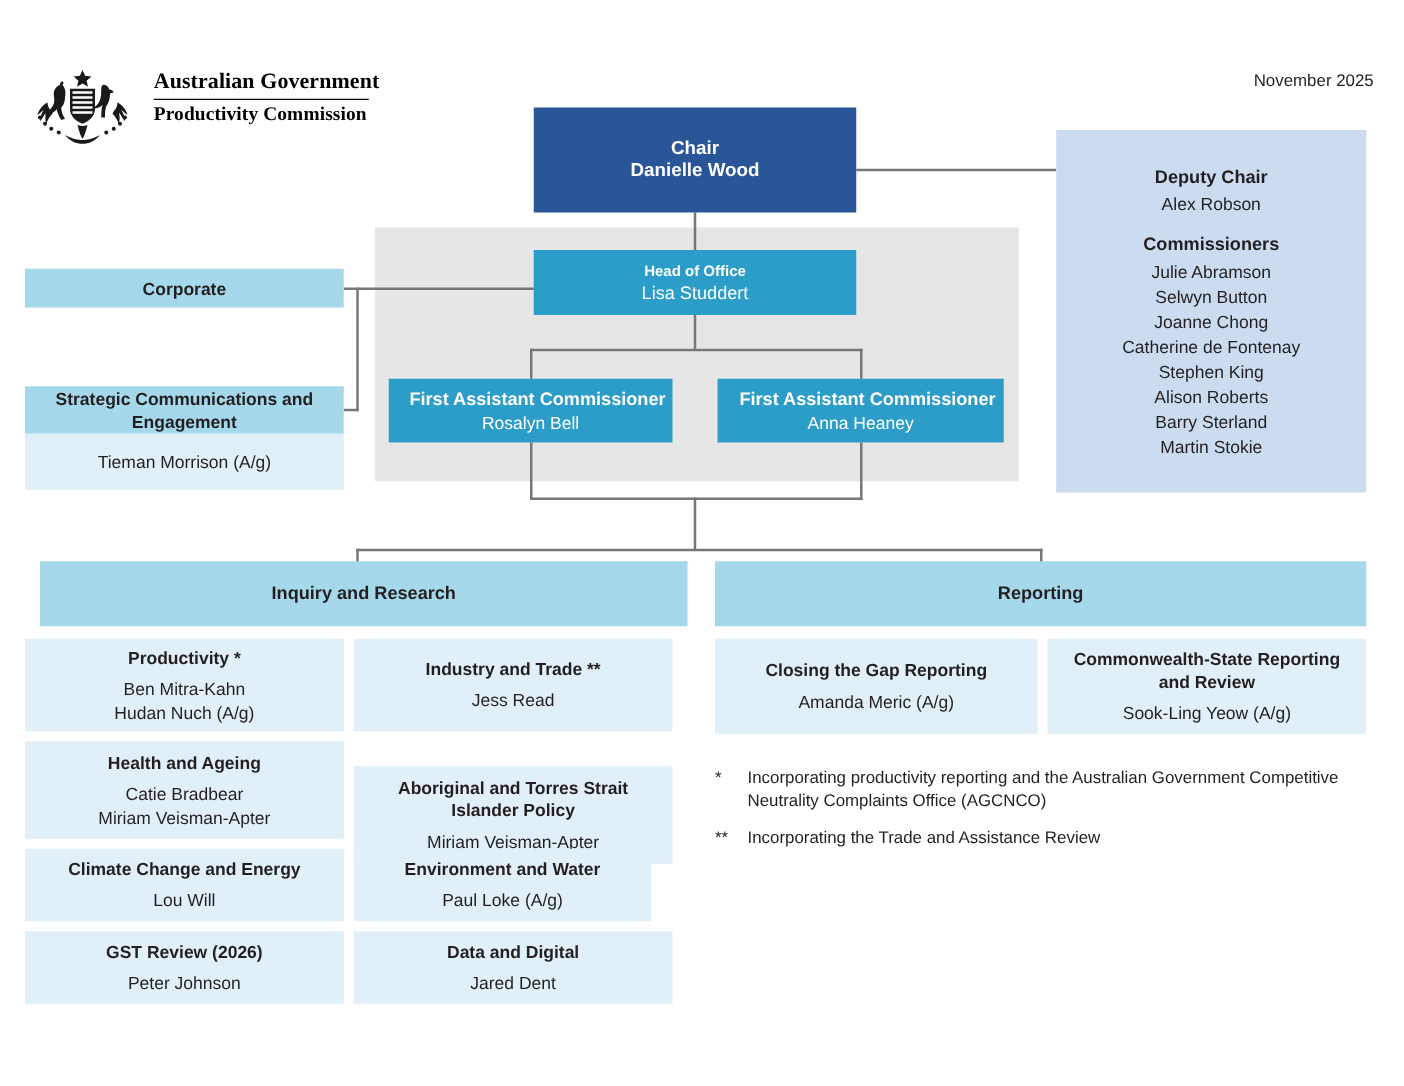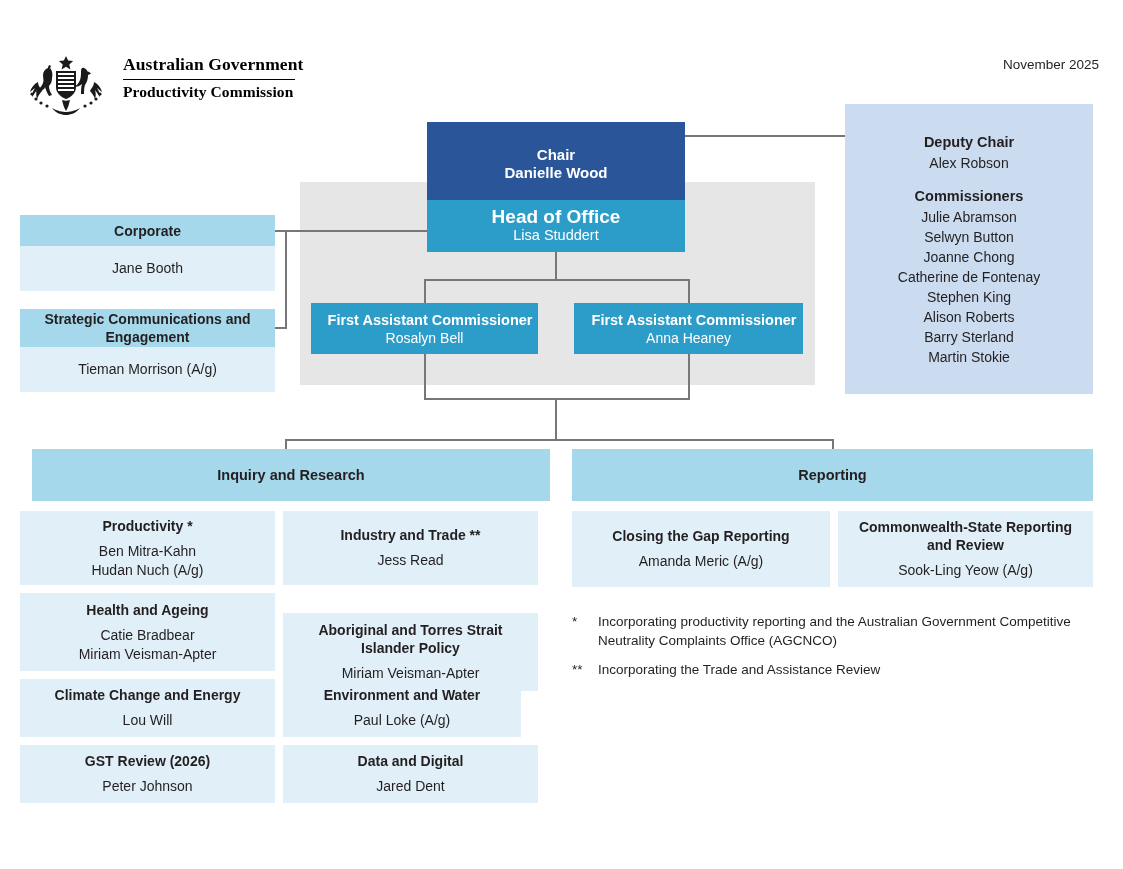--- a/index.html
+++ b/index.html
@@ -38,26 +38,26 @@
 
   
   #office-panel{left:300px;top:182px;width:515px;height:203px;background:#e6e6e6;}
 
   
   .box{position:absolute;box-sizing:border-box;display:flex;flex-direction:column;
        align-items:center;justify-content:center;text-align:center;}
   .box .ttl{font-weight:bold;font-size:14.5px;line-height:18px;}
   .box .nm{font-size:14px;line-height:18px;}
 
-  #chair-box{left:427px;top:86px;width:258px;height:84px;background:#2a5699;color:#fff;margin-top:36px;}
+  #chair-box{left:427px;top:86px;width:258px;height:84px;background:#2a5699;color:#fff;}
   #chair-box .ttl{font-size:15px;}
   #chair-box .nm{font-weight:bold;font-size:15px;}
 
   #hoo-box{left:427px;top:200px;width:258px;height:52px;background:#2c9cc8;color:#fff;}
-  #hoo-box .ttl{font-size:19px;}
+  #hoo-box .ttl{font-size:12px;}
   #hoo-box .nm{font-size:14.5px;}
 
   #fac1-box{left:311px;top:303px;width:227px;height:51px;background:#2c9cc8;color:#fff;}
   #fac2-box{left:574px;top:303px;width:229px;height:51px;background:#2c9cc8;color:#fff;}
   .fac .ttl{font-size:14.5px;margin-left:11px;}
   .fac .nm{font-size:14px;}
 
   
   #commission-panel{
     left:845px;top:104px;width:248px;height:290px;background:#cbdcf0;
@@ -213,21 +213,20 @@
       <div class="nm">Catherine de Fontenay</div>
       <div class="nm">Stephen King</div>
       <div class="nm">Alison Roberts</div>
       <div class="nm">Barry Sterland</div>
       <div class="nm">Martin Stokie</div>
     </div>
 </div>
 
 <div class="card" id="corporate-card">
   <div class="card-hd">Corporate</div>
-  <div class="card-bd">Jane Booth</div>
 </div>
 <div class="card" id="strategic-card">
   <div class="card-hd">Strategic Communications and Engagement</div>
   <div class="card-bd">Tieman Morrison (A/g)</div>
 </div>
 
 <div class="group-hd" id="inquiry-hd">Inquiry and Research</div>
 <div class="group-hd" id="reporting-hd">Reporting</div>
 
 <div id="unit-layer">

